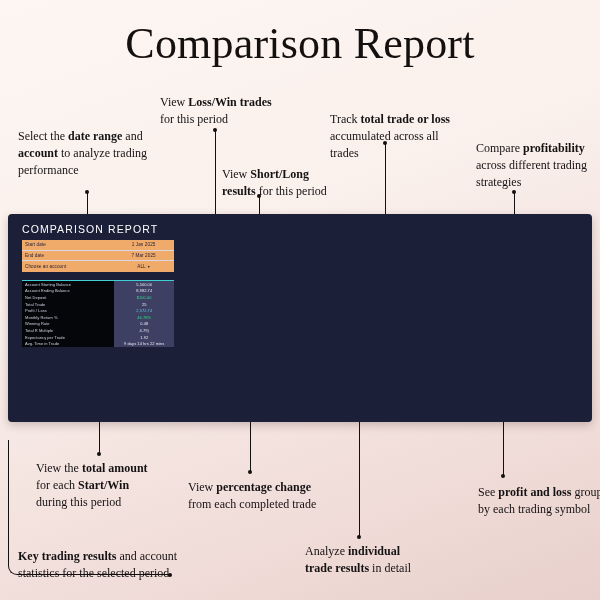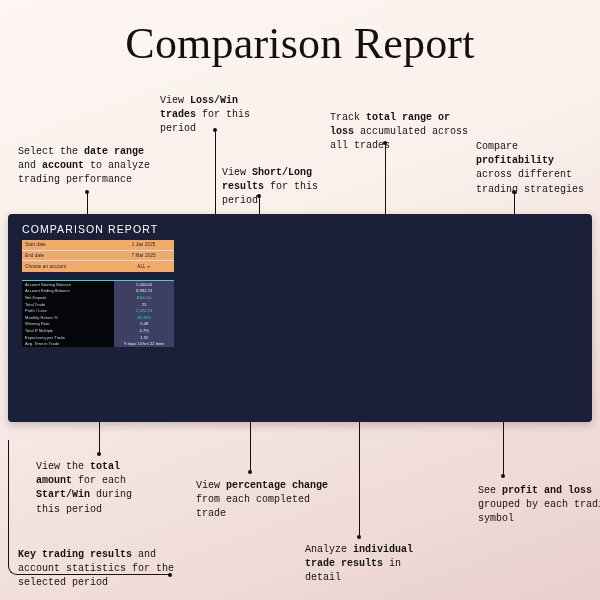--- a/index.html
+++ b/index.html
@@ -10,22 +10,22 @@
     position: relative;
   }
   .page-title {
     position: absolute; top: 18px; left: 0; width: 600px;
     text-align: center; font-size: 44px; font-weight: 400;
     letter-spacing: .2px; color: #13100f;
     font-family: "Liberation Serif", serif;
   }
   
   .anno {
-    position: absolute; font-family: Liberation Mono, monospace;
-    font-size: 10px; line-height: 1.42; color: #151213;
+    position: absolute; font-family: Liberation Serif, serif;
+    font-size: 12px; line-height: 1.42; color: #151213;
   }
   .anno b { font-weight: 700; }
   .leader { position: absolute; background: #14100f; }
   .leader.v { width: 1px; }
   .leader.h { height: 1px; }
   .dot { position: absolute; width: 4px; height: 4px; border-radius: 50%;
          background: #14100f; }
   .elbow { position: absolute; border-left: 1px solid #14100f;
            border-bottom: 1px solid #14100f; border-bottom-left-radius: 9px; }
   
@@ -59,27 +59,27 @@
               height: 100%; display: flex; align-items: center;
               justify-content: center; letter-spacing: .05px; }
   .sv.pos { color: #37d98a; }
   .sv.blue { color: #5fc9d8; }
 </style>
 </head>
 <body>
 
 <div class="page-title">Comparison Report</div>
 
-<div class="anno" style="left:18px; top:145px; width:142px;">Select the <b>date range</b> and <b>account</b> to analyze trading performance</div>
+<div class="anno" style="left:18px; top:128px; width:142px;">Select the <b>date range</b> and <b>account</b> to analyze trading performance</div>
 <div class="anno" style="left:160px; top:94px; width:118px;">View <b>Loss/Win trades</b> for this period</div>
 <div class="anno" style="left:222px; top:166px; width:110px;">View <b>Short/Long results</b> for this period</div>
-<div class="anno" style="left:330px; top:111px; width:140px;">Track <b>total range or loss</b> accumulated across all trades</div>
+<div class="anno" style="left:330px; top:111px; width:140px;">Track <b>total trade or loss</b> accumulated across all trades</div>
 <div class="anno" style="left:476px; top:140px; width:112px;">Compare <b>profitability</b> across different trading strategies</div>
 <div class="anno" style="left:36px; top:460px; width:126px;">View the <b>total amount</b> for each <b>Start/Win</b> during this period</div>
-<div class="anno" style="left:196px; top:479px; width:134px;">View <b>percentage change</b> from each completed trade</div>
+<div class="anno" style="left:188px; top:479px; width:134px;">View <b>percentage change</b> from each completed trade</div>
 <div class="anno" style="left:18px; top:548px; width:160px;"><b>Key trading results</b> and account statistics for the selected period</div>
 <div class="anno" style="left:305px; top:543px; width:110px;">Analyze <b>individual trade results</b> in detail</div>
 <div class="anno" style="left:436px; top:484px; width:140px;margin-left:42px;">See <b>profit and loss</b> grouped by each trading symbol</div>
 
 <div class="leader v" style="left:87px; top:192px; height:24px;"></div>
 <div class="dot" style="left:85px; top:190px;"></div>
 
 <div class="leader v" style="left:215px; top:130px; height:106px;"></div>
 <div class="dot" style="left:213px; top:128px;"></div>
 

